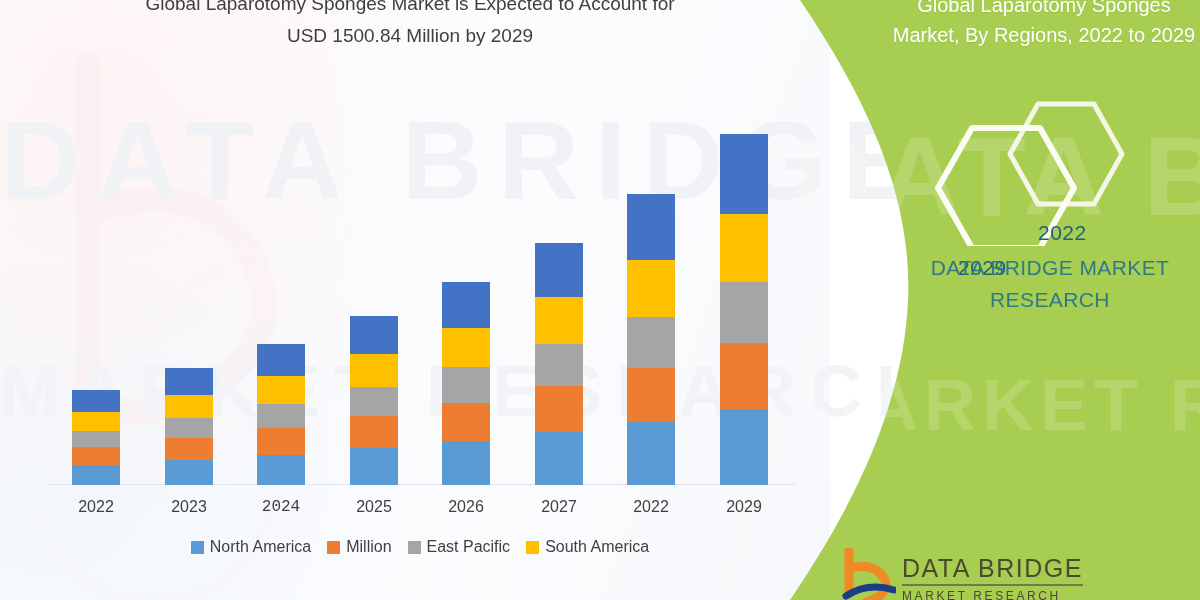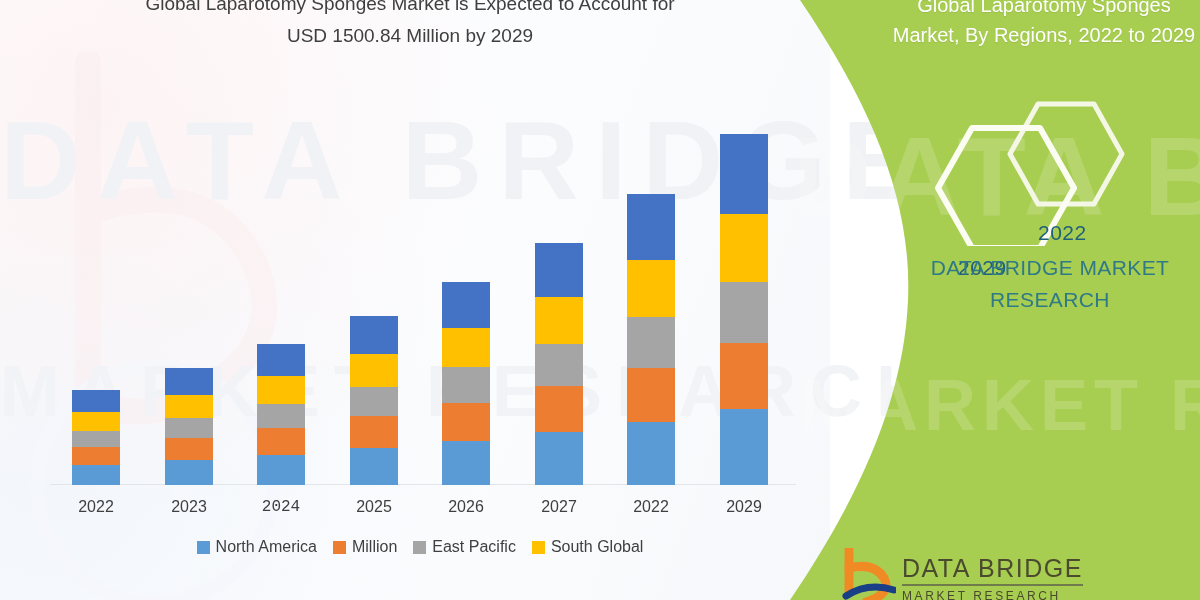--- a/index.html
+++ b/index.html
@@ -239,17 +239,17 @@
       <div class="legend-item">
         <span class="legend-swatch" style="background: rgb(237, 125, 49);"></span>
         <span class="legend-label">Million</span>
       </div>
       <div class="legend-item">
         <span class="legend-swatch" style="background: rgb(165, 165, 165);"></span>
         <span class="legend-label">East Pacific</span>
       </div>
       <div class="legend-item">
         <span class="legend-swatch" style="background: rgb(255, 192, 0);"></span>
-        <span class="legend-label">South Global</span>
+        <span class="legend-label">South America</span>
       </div>
     </div>
 
 </div>
 
 </body></html>

